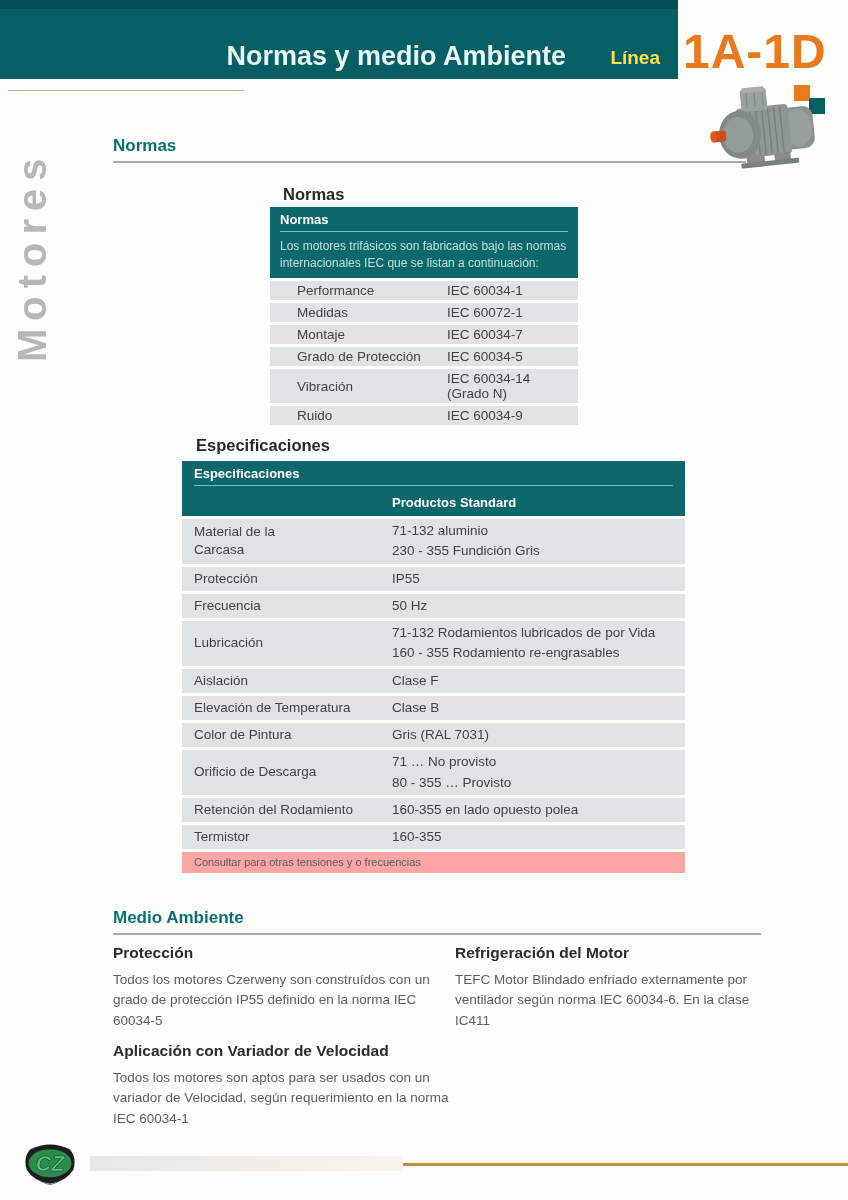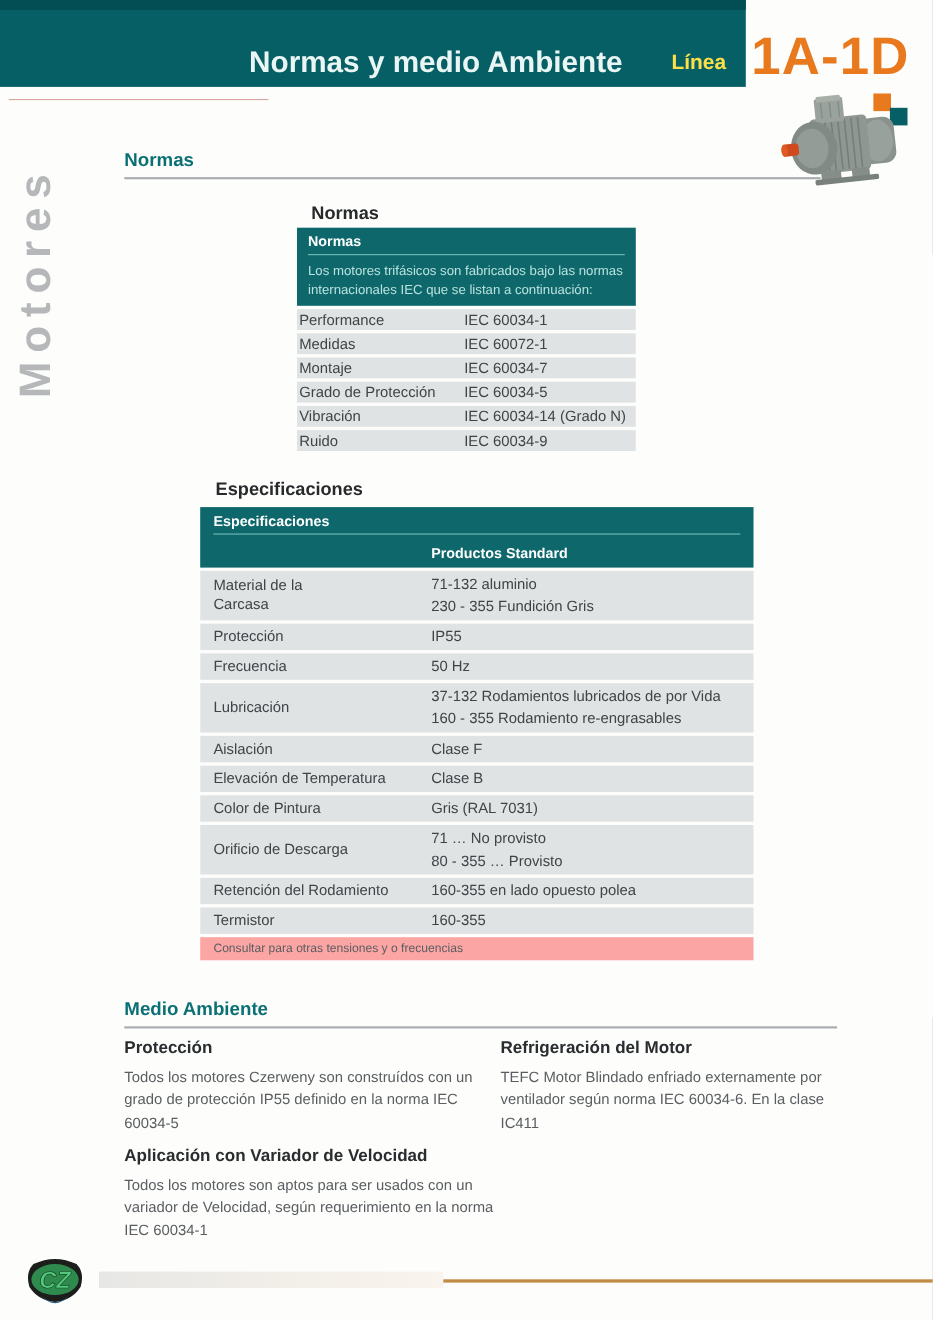--- a/index.html
+++ b/index.html
@@ -40,21 +40,21 @@
   .bt-normas { left:283px; top:185px; }
   .bt-espec  { left:196px; top:436px; }
 
   
   .tbl { position:absolute; }
   .tbl-head { background:#0d676b; padding:5px 10px 7px 10px; }
   .tbl-head-label { color:#ffffff; font-size:13px; font-weight:bold; display:block; }
   .tbl-head-divider { height:1px; background:#74bcb8; margin:4px 0 6px 0; }
   .tbl-head-desc { color:#b9e2de; font-size:12px; line-height:1.38; display:block; }
   .tbl-rows { margin-top:3px; }
-  .row { display:flex; align-items:center; background:#e0e3e4; margin-bottom:3px; padding:2px 2px; min-height:19px; font-size:13.5px; color:#3f4447; }
+  .row { display:flex; align-items:center; background:#e0e3e4; margin-bottom:3px; padding:2px 27px; min-height:19px; font-size:13.5px; color:#3f4447; }
   .row-label { flex-shrink:0; }
   .row-value { flex:1; }
   .vline { display:block; line-height:1.5; }
 
   
   .tbl-normas { left:270px; top:207px; width:308px; }
   .tbl-normas .row-label { width:150px; }
 
   
   .tbl-espec { left:182px; top:461px; width:503px; }
@@ -202,21 +202,21 @@
       <div class="row">
         <span class="row-label">Frecuencia</span>
         <span class="row-value">
           <span class="vline">50 Hz</span>
         </span>
       </div>
 
       <div class="row">
         <span class="row-label">Lubricación</span>
         <span class="row-value">
-          <span class="vline">37-132 Rodamientos lubricados de por Vida</span>
+          <span class="vline">71-132 Rodamientos lubricados de por Vida</span>
           <span class="vline">160 - 355 Rodamiento re-engrasables</span>
         </span>
       </div>
 
       <div class="row">
         <span class="row-label">Aislación</span>
         <span class="row-value">
           <span class="vline">Clase F</span>
         </span>
       </div>

